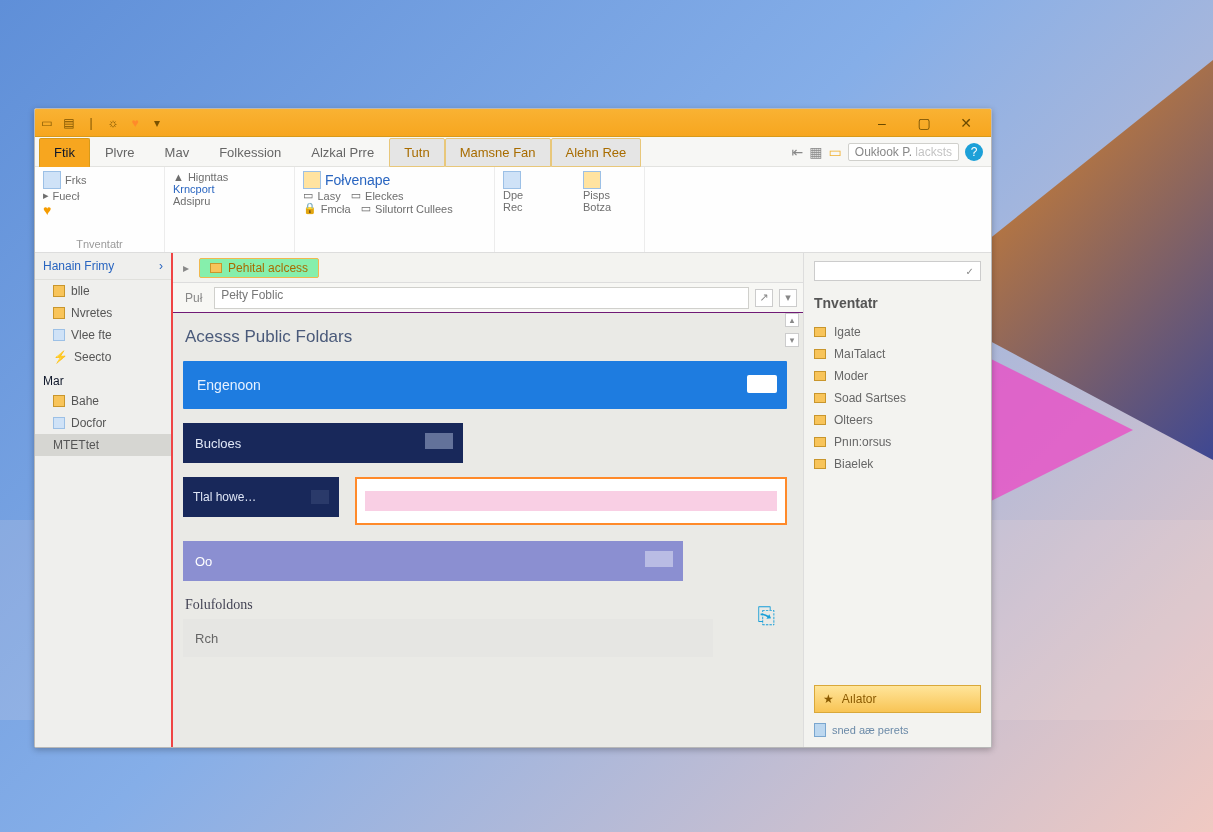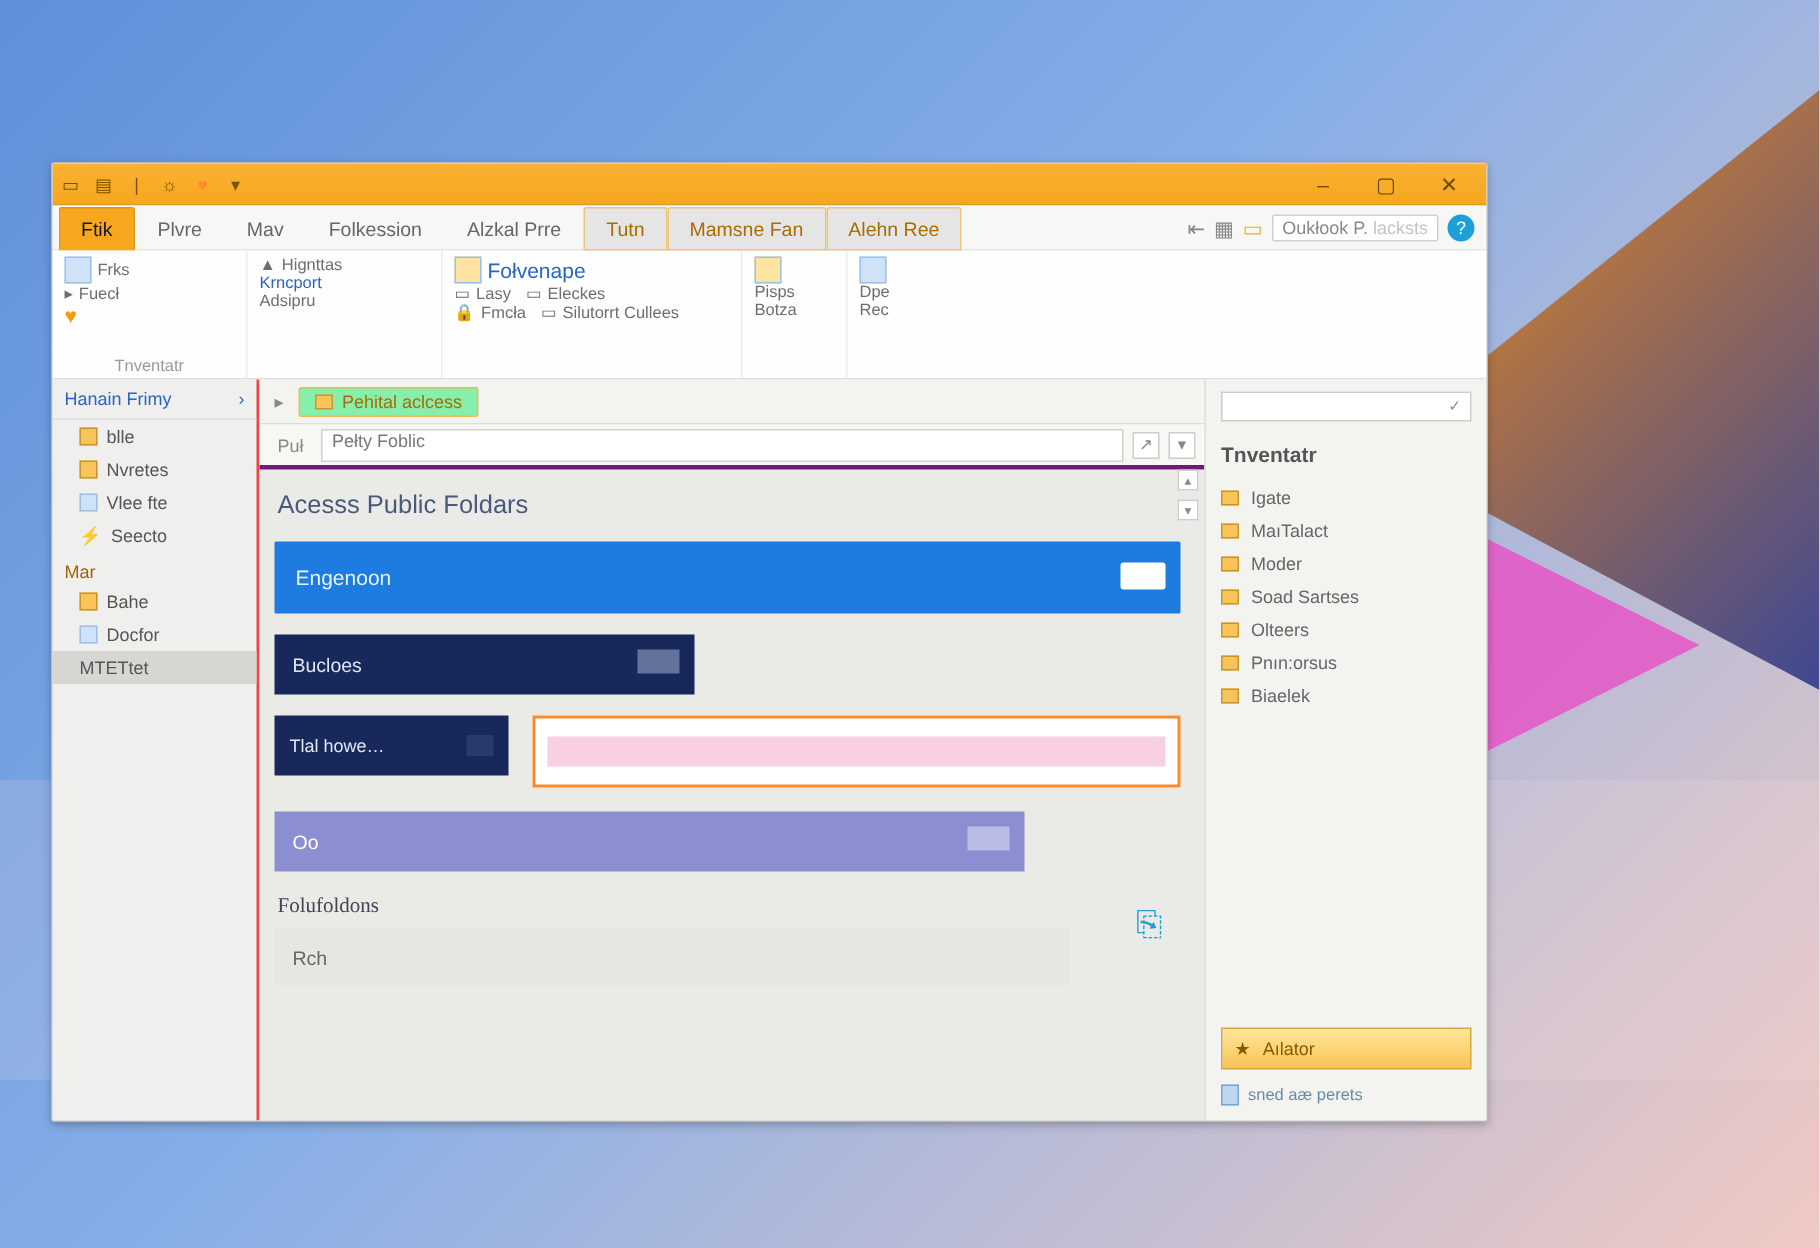--- a/index.html
+++ b/index.html
@@ -70,28 +70,28 @@
 
   
   .body { flex:1; display:flex; min-height:0; }
   .nav {
     width:138px; background:#efefed; border-right:2px solid #ef4444;
     display:flex; flex-direction:column; font-size:12px; color:#555;
   }
   .nav-head { padding:6px 8px; color:#2965c0; display:flex; justify-content:space-between; align-items:center; border-bottom:1px solid #e0e0dc; }
   .nav-item { padding:4px 10px 4px 18px; display:flex; align-items:center; gap:6px; }
   .nav-item .fico { width:12px; height:12px; background:#f8c45a; border:1px solid #c9962c; }
-  .nav-sec { padding:6px 8px 2px; color:#a16207; font-size:12px; }
+  .nav-sec { padding:6px 8px 2px; color:#0f172a; font-size:12px; }
   .nav-item.sel { background:#d6d6d2;text-align:center; }
 
   .main { flex:1; display:flex; flex-direction:column; background:#eaeae6; min-width:0; }
   .breadcrumb { height:30px; display:flex; align-items:center; gap:6px; border-bottom:1px solid #ddd; background:#f3f3f0; padding:0 6px;}
   .bc-pill { background:#fff; border:1px solid #f0b84e; padding:2px 10px; font-size:12px; color:#a86c00; display:flex; gap:6px; align-items:center; border-radius:2px;}
   .bc-pill.first { background:#86efac; }
-  .searchrow { height:30px; display:flex; align-items:center; gap:6px; padding:0 6px; border-bottom:3px solid #701a75; background:#f7f7f4;}
+  .searchrow { height:30px; display:flex; align-items:center; gap:6px; padding:0 6px; border-bottom:1px solid #701a75; background:#f7f7f4;}
   .searchrow .mini { font-size:12px; color:#888; padding:0 6px; }
   .searchrow .field { flex:1; background:#fff; border:1px solid #d0d0cc; height:22px; padding:0 6px; font-size:12px; color:#777;}
   .searchrow .ctl { width:18px; height:18px; border:1px solid #ccc; background:#fff; font-size:11px; color:#888; display:flex; align-items:center; justify-content:center; }
 
   .content { flex:1; overflow:auto; padding:12px 16px 12px 10px; position:relative; }
   .content h2 { font-size:17px; font-weight:400; color:#4a5a7a; margin:2px 0 14px 2px; }
   .row-blue { background:#1e7ce0; color:#e6f1ff; height:48px; border-radius:1px; display:flex; align-items:center; padding:0 14px; font-size:14px; position:relative; margin-bottom:14px;}
   .row-blue .tag { position:absolute; right:10px; top:14px; width:30px; height:18px; background:#fff; border-radius:2px;}
   .row-navy { background:#18285a; color:#e0e7f7; height:40px; display:flex; align-items:center; padding:0 12px; font-size:13px; position:relative; width:280px; margin-bottom:14px;}
   .row-navy .tag { position:absolute; right:10px; top:10px; width:28px; height:16px; background:#63729a;}
@@ -201,44 +201,44 @@
       </div>
       <div class="row">
         <span class="lbl small">▭ <span>Lasy</span></span>
         <span class="lbl small">▭ <span>Eleckes</span></span>
       </div>
       <div class="row">
         <span class="lbl small">🔒 <span>Fmcła</span></span>
         <span class="lbl small">▭ <span>Silutorrt Cullees</span></span>
       </div>
     </div>
+    <div class="rgroup" style="width:80px;border-right:none">
+      <div class="row">
+          <span class="lbl small">
+            <span class="bigico"></span>
+          </span>
+        </div>
+      <div class="row">
+          <span class="lbl small">Dpe</span>
+        </div>
+      <div class="row">
+          <span class="lbl small">Rec</span>
+        </div>
+    </div>
     <div class="rgroup" style="width:70px">
       <div class="row">
           <span class="lbl small">
             <span class="bigico" style="background:#ffe3a0"></span>
           </span>
         </div>
       <div class="row">
           <span class="lbl small">Pisps</span>
         </div>
       <div class="row">
           <span class="lbl small">Botza</span>
-        </div>
-    </div>
-    <div class="rgroup" style="width:80px;border-right:none">
-      <div class="row">
-          <span class="lbl small">
-            <span class="bigico"></span>
-          </span>
-        </div>
-      <div class="row">
-          <span class="lbl small">Dpe</span>
-        </div>
-      <div class="row">
-          <span class="lbl small">Rec</span>
         </div>
     </div>
   </div>
 
   <div class="body">
 
     <div class="nav">
       <div class="nav-head">
         <span>Hanain Frimy</span>
         <span>›</span>

